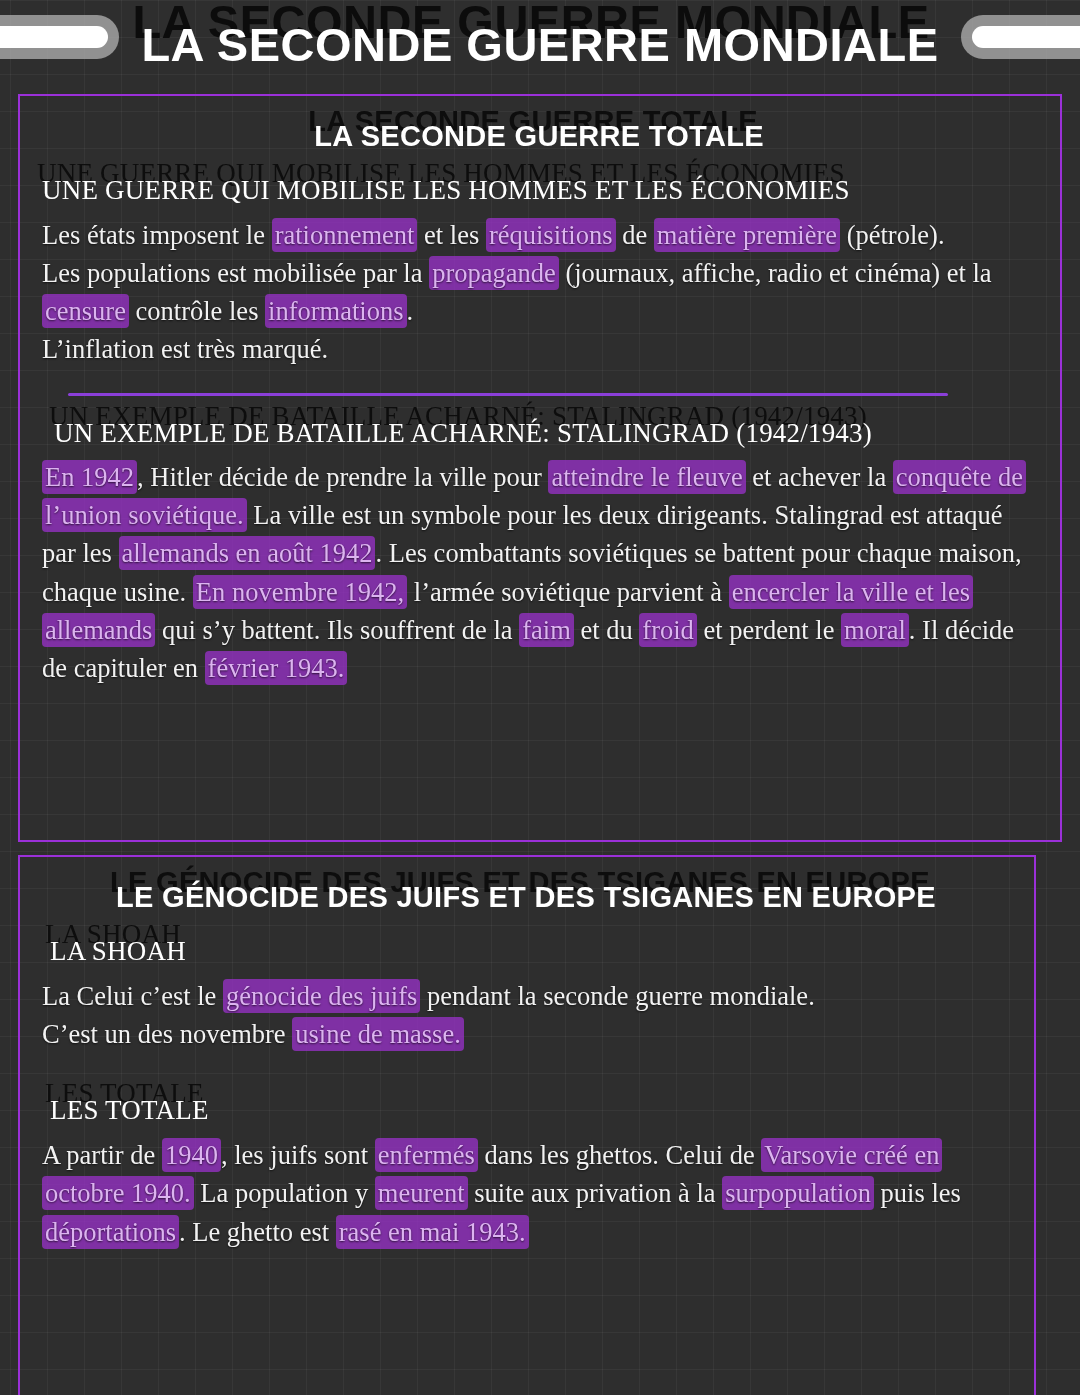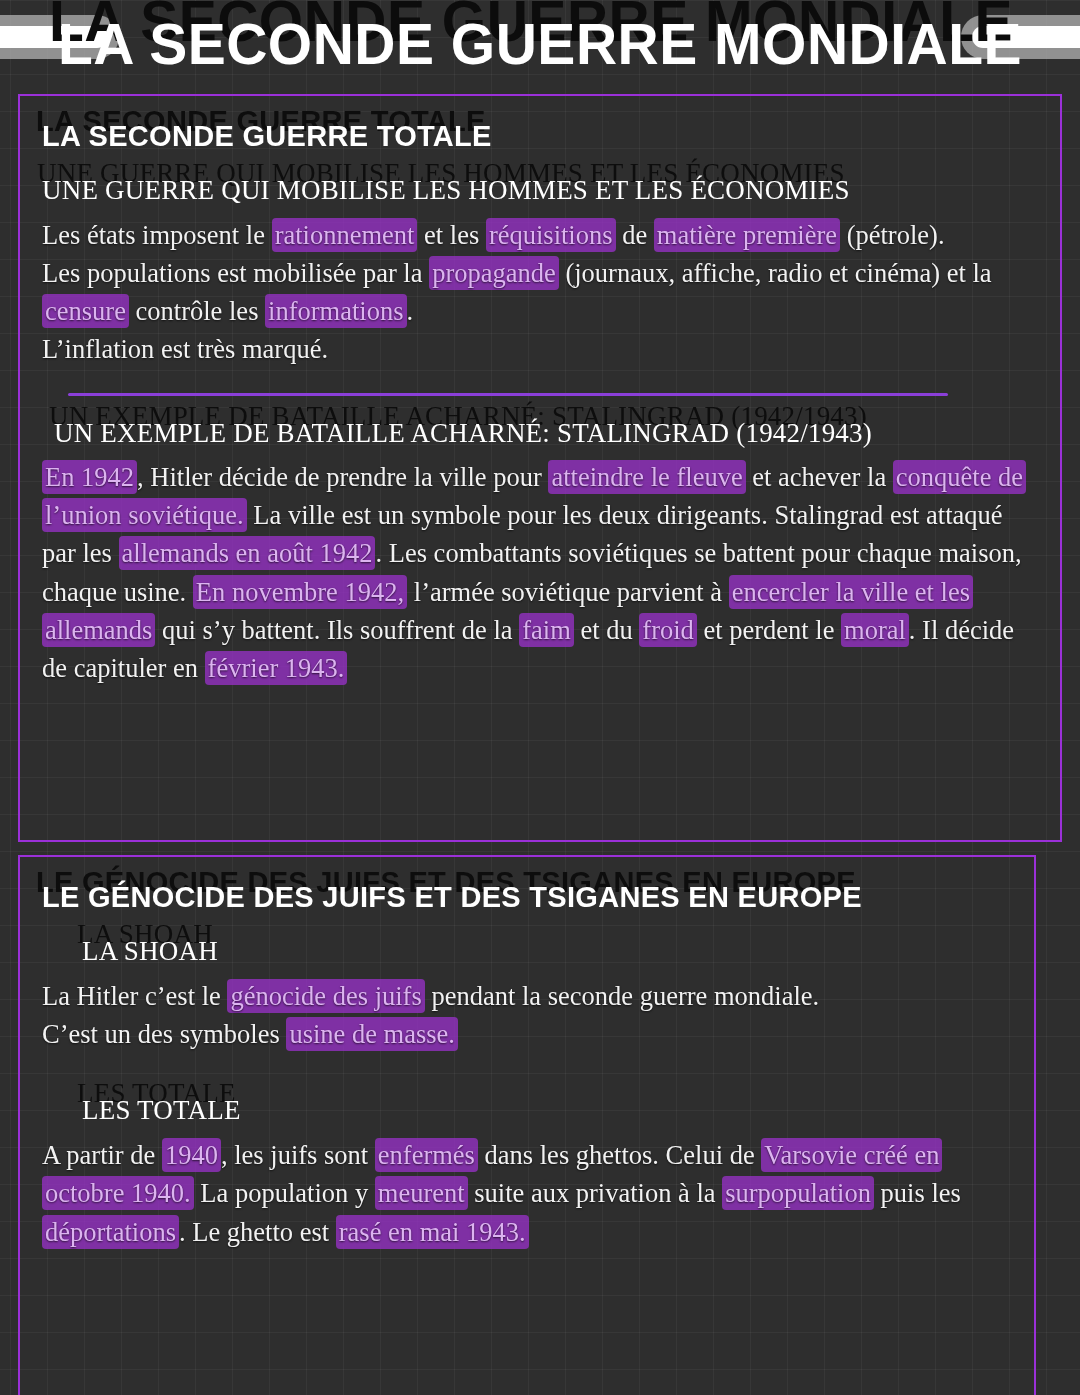--- a/index.html
+++ b/index.html
@@ -40,21 +40,21 @@
     box-shadow: 0 0 0 11px rgba(170,170,170,0.80);
   }
   .deco-bar.left  { left: -10px;  width: 118px; }
   .deco-bar.right { right: -10px; width: 118px; }
 
   .main-title {
     position: relative;
     z-index: 3;
     font-family: "Liberation Sans", sans-serif;
     font-weight: bold;
-    font-size: 57px;
+    font-size: 47px;
     letter-spacing: 0.5px;
     color: #ffffff;
     white-space: nowrap;
     text-shadow: -9px -23px 0 #0c0c0c;
   }
 
   
   .box {
     position: absolute;
     border: 2px solid #9b30d9;
@@ -79,33 +79,34 @@
   
   .section-heading {
     font-family: "Liberation Sans", sans-serif;
     font-weight: bold;
     font-size: 29px;
     letter-spacing: 0.3px;
     color: #ffffff;
     margin: 8px 0 4px 0;
     white-space: nowrap;
     text-shadow: -6px -15px 0 #0d0d0d;
+    text-align: center;
   }
 
   .sub-heading {
     font-family: "Liberation Serif", serif;
     font-weight: normal;
     font-size: 27px;
     letter-spacing: 0.2px;
     color: #ffffff;
     margin: 22px 0 8px 0;
     text-shadow: -5px -17px 0 #0d0d0d;
   }
   .sub-heading.indent { margin-left: 12px; }
-  .sub-heading.indent-sm { margin-left: 40px; }
+  .sub-heading.indent-sm { margin-left: 8px; }
 
   .sub-heading.two-line { line-height: 1.13; }
 
   
   .body-text {
     font-family: "Liberation Serif", serif;
     font-size: 26.5px;
     line-height: 1.44;
     color: #f2f2f2;
     margin: 10px 0 0 0;
@@ -153,20 +154,20 @@
 
   <div class="body-text"><span class="hl">En 1942</span><span>, Hitler décide de prendre la ville pour </span><span class="hl">atteindre le fleuve</span><span> et achever la </span><span class="hl">conquête de l’union soviétique.</span><span> La ville est un symbole pour les deux dirigeants. Stalingrad est attaqué par les </span><span class="hl">allemands en août 1942</span><span>. Les combattants soviétiques se battent pour chaque maison, chaque usine. </span><span class="hl">En novembre 1942,</span><span> l’armée soviétique parvient à </span><span class="hl">encercler la ville et les allemands</span><span> qui s’y battent. Ils souffrent de la </span><span class="hl">faim</span><span> et du </span><span class="hl">froid</span><span> et perdent le </span><span class="hl">moral</span><span>. Il décide de capituler en </span><span class="hl">février 1943.</span></div>
 </div>
 
 <div class="box box-2">
 
   <div class="section-heading">LE GÉNOCIDE DES JUIFS ET DES TSIGANES EN EUROPE</div>
 
   <div class="sub-heading indent-sm">LA SHOAH</div>
 
-  <div class="body-text"><span>La Hitler c’est le </span><span class="hl">génocide des juifs</span><span> pendant la seconde guerre mondiale.</span><br><span>C’est un des symboles </span><span class="hl">usine de masse.</span></div>
+  <div class="body-text"><span>La Celui c’est le </span><span class="hl">génocide des juifs</span><span> pendant la seconde guerre mondiale.</span><br><span>C’est un des novembre </span><span class="hl">usine de masse.</span></div>
 
   <div class="spacer-md"></div>
 
   <div class="sub-heading indent-sm">LES TOTALE</div>
 
   <div class="body-text"><span>A partir de </span><span class="hl">1940</span><span>, les juifs sont </span><span class="hl">enfermés</span><span> dans les ghettos. Celui de </span><span class="hl">Varsovie créé en octobre 1940.</span><span> La population y </span><span class="hl">meurent</span><span> suite aux privation à la </span><span class="hl">surpopulation</span><span> puis les </span><span class="hl">déportations</span><span>. Le ghetto est </span><span class="hl">rasé en mai 1943.</span></div>
 </div>
 
 </body></html>

